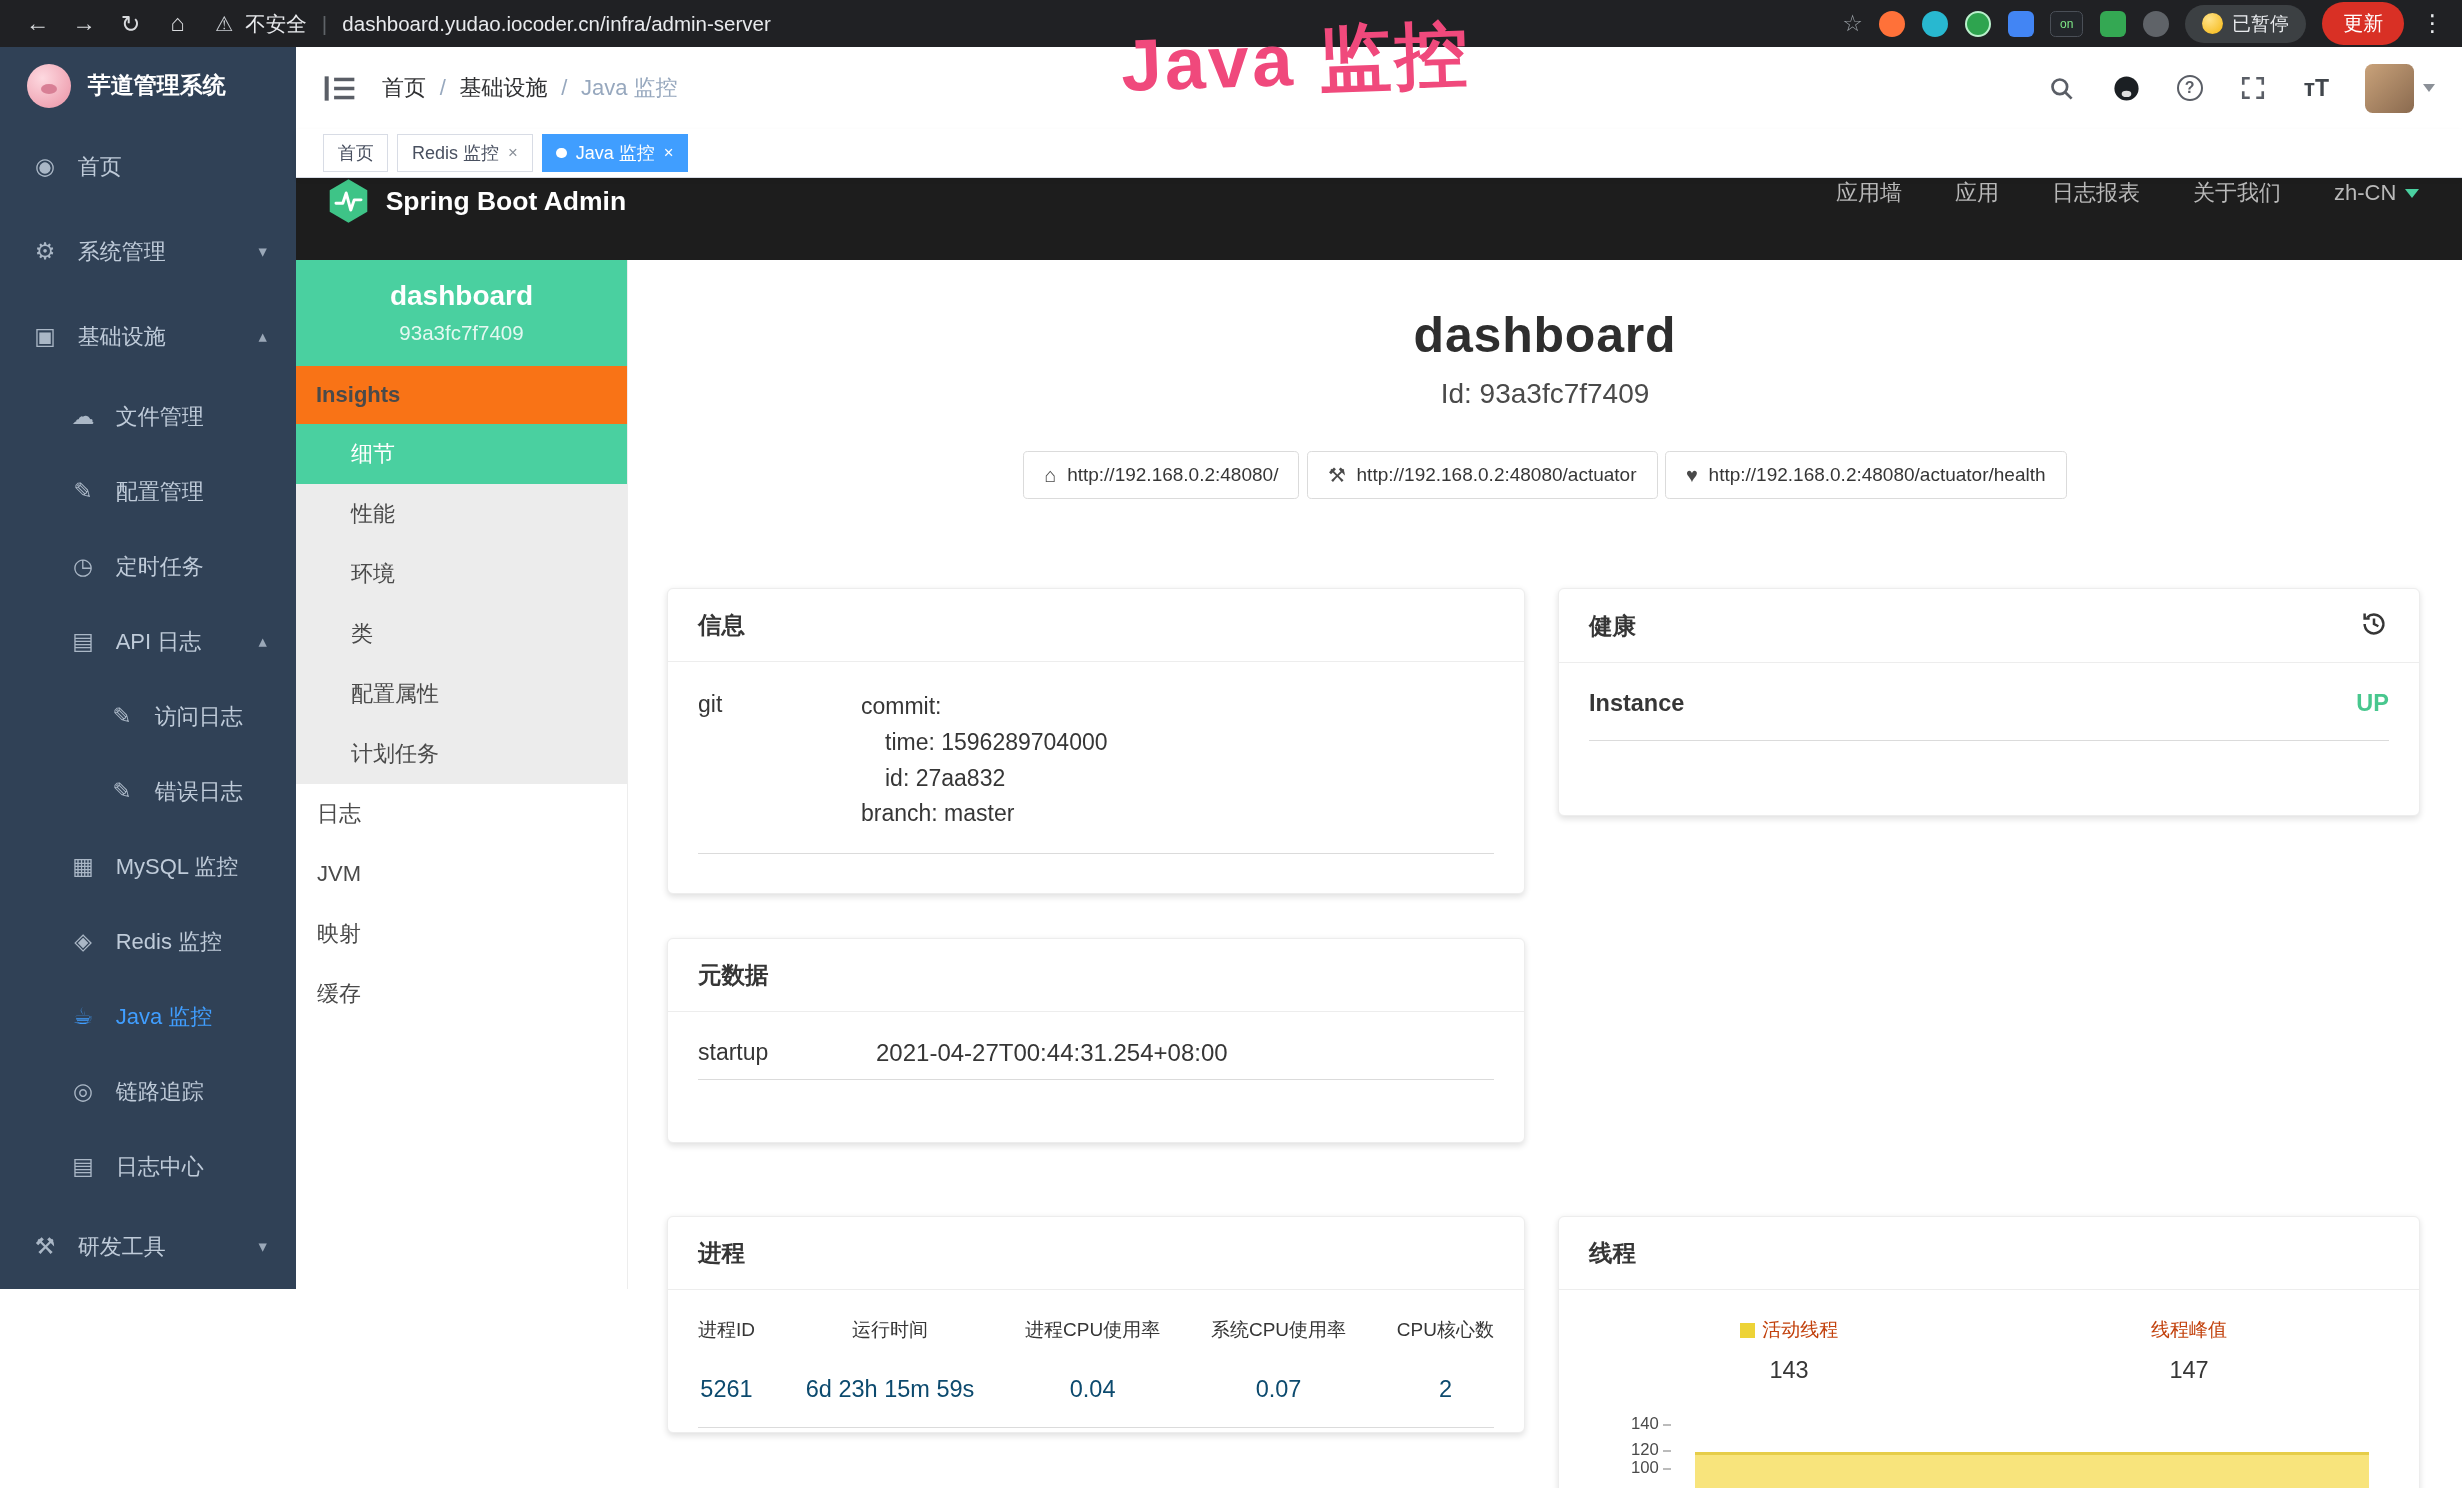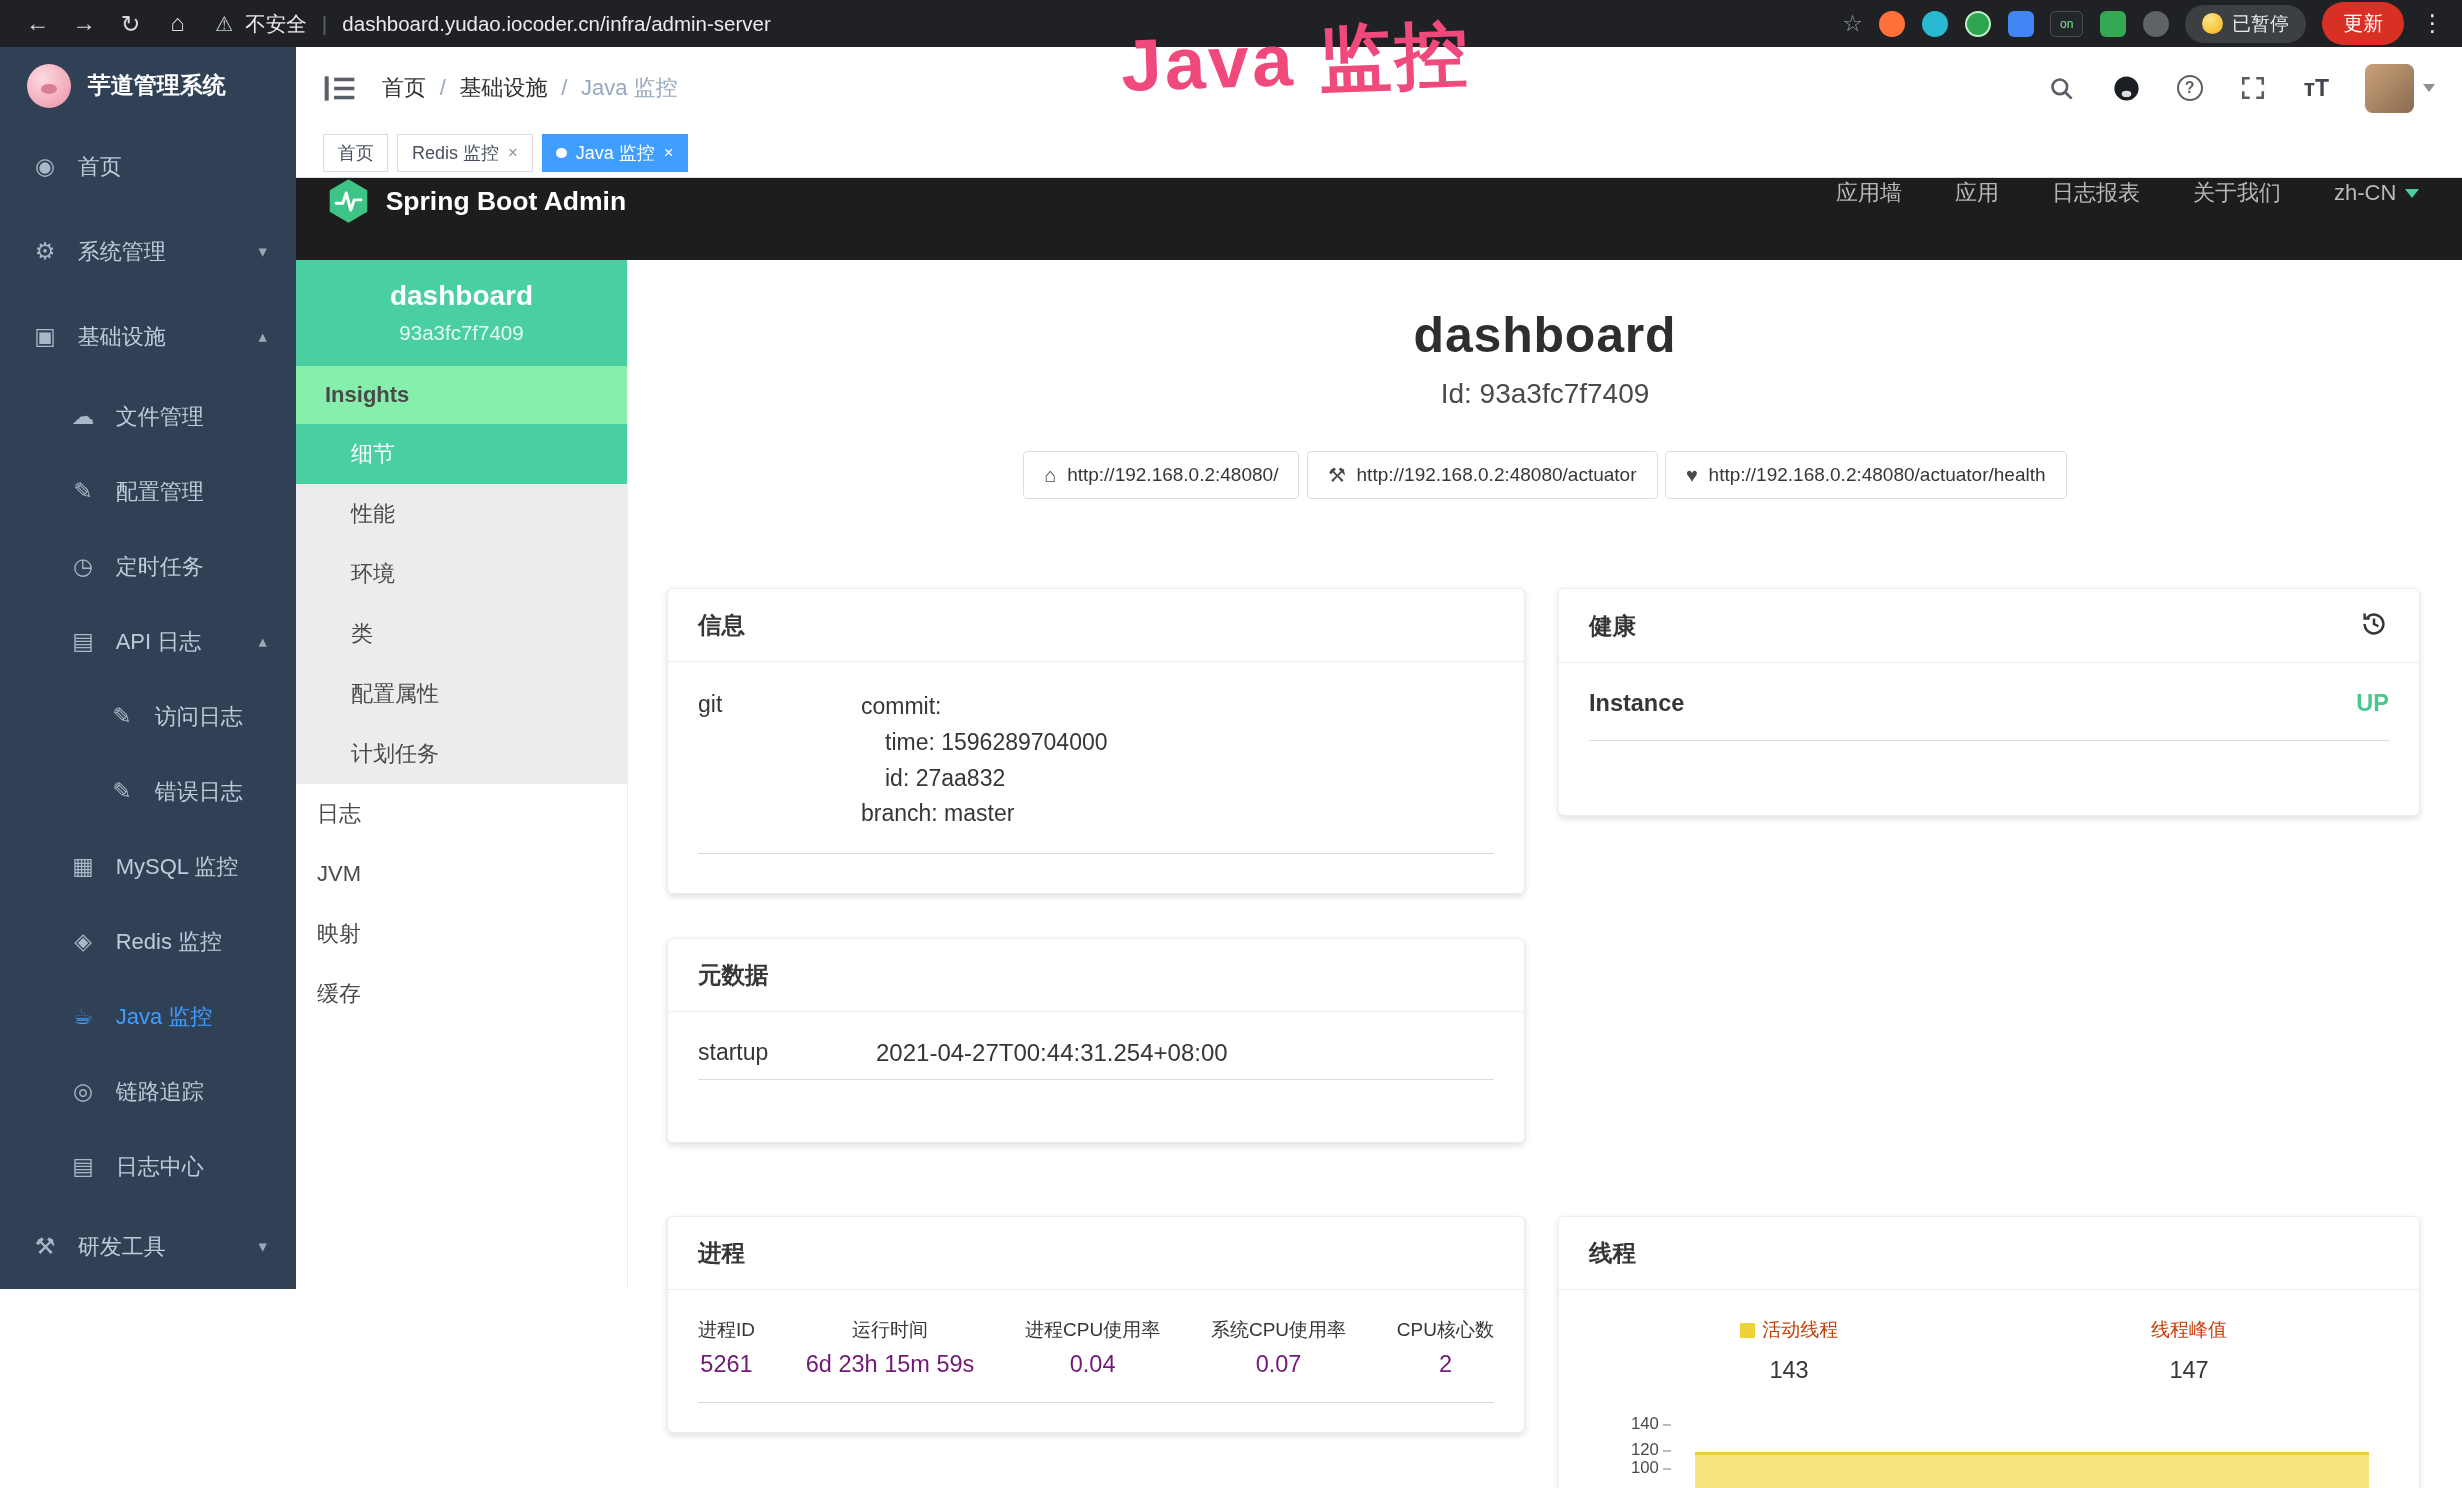--- a/index.html
+++ b/index.html
@@ -90,21 +90,21 @@
   .sba-links { margin-left:auto; display:flex; align-items:center; gap:53px; font-size:22px; color:#b9b9b9; padding-right:10.6px; }
   .sba-lang { display:flex; align-items:center; gap:9px; }
   .lang-caret { width:0; height:0; border-left:7.6px solid transparent; border-right:7.6px solid transparent; border-top:9px solid #4ad0a0; }
 
   
   .sba-body { flex:1; display:flex; min-height:0; }
   .sba-sidebar { width:332px; flex:none; background:#fff; border-right:0.8px solid #ededed; display:flex; flex-direction:column; }
   .green-head { background:#4ad0a0; color:#fff; text-align:center; padding:20px 7.6px 21px; }
   .green-head .app-name { font-size:28px; font-weight:bold; }
   .green-head .app-id { font-size:20.5px; color:rgba(255,255,255,.85); margin-top:9px; }
-  .group-head { background:#86efac; height:58px; display:flex; align-items:center; padding-left:29px;
+  .group-head { background:#f97316; height:58px; display:flex; align-items:center; padding-left:20px;
                 font-size:22px; font-weight:bold; color:#4a4a4a; }
   .sitem { height:60px; display:flex; align-items:center; padding-left:21px; font-size:22px; color:#4a4a4a; cursor:default; }
   .sitem.sub { background:#ececec; padding-left:55px; }
   .sitem.sub.active { background:#4ad0a0; color:#fff; }
 
   
   .content { flex:1; background:#fff; padding-top:46px; min-width:0; }
   .page-title { text-align:center; font-size:50px; font-weight:700; color:#2e2e2e; letter-spacing:0.8px; }
   .page-sub { text-align:center; font-size:28px; color:#4a4a4a; margin-top:13.7px; }
   .linkrow { display:flex; justify-content:center; gap:7.6px; margin-top:41px; }
@@ -137,21 +137,21 @@
   .health-name { font-size:23.5px; font-weight:600; color:#363636; }
   .health-up { font-size:23.5px; font-weight:700; color:#48c78e; }
 
   .meta-row { display:flex; padding-bottom:12px; border-bottom:0.8px solid #dbdbdb; }
   .meta-label { width:178px; flex:none; font-size:23px; color:#363636; }
   .meta-value { font-size:24px; color:#363636; }
 
   .proc-row { display:flex; justify-content:space-between; padding-bottom:24px; border-bottom:0.8px solid #dbdbdb; }
   .proc-col { text-align:center; }
   .proc-label { font-size:19px; color:#363636; }
-  .proc-value { font-size:23.5px; color:#701a75; margin-top:8px; }
+  .proc-value { font-size:23.5px; color:#0c4a6e; margin-top:33px; }
 
   .tlegend { display:flex; }
   .tcol { flex:1; text-align:center; }
   .tleg-label { display:inline-flex; align-items:center; gap:7.6px; font-size:19px; color:#c2410c; }
   .sq { width:15px; height:15px; display:inline-block; }
   .sq-yellow { background:#edd337; }
   .sq-blue { background:#3e78c9; }
   .tleg-value { font-size:23.5px; color:#363636; margin-top:13.7px; }
 
   .tchart { position:relative; margin-top:30px; height:243px; }

